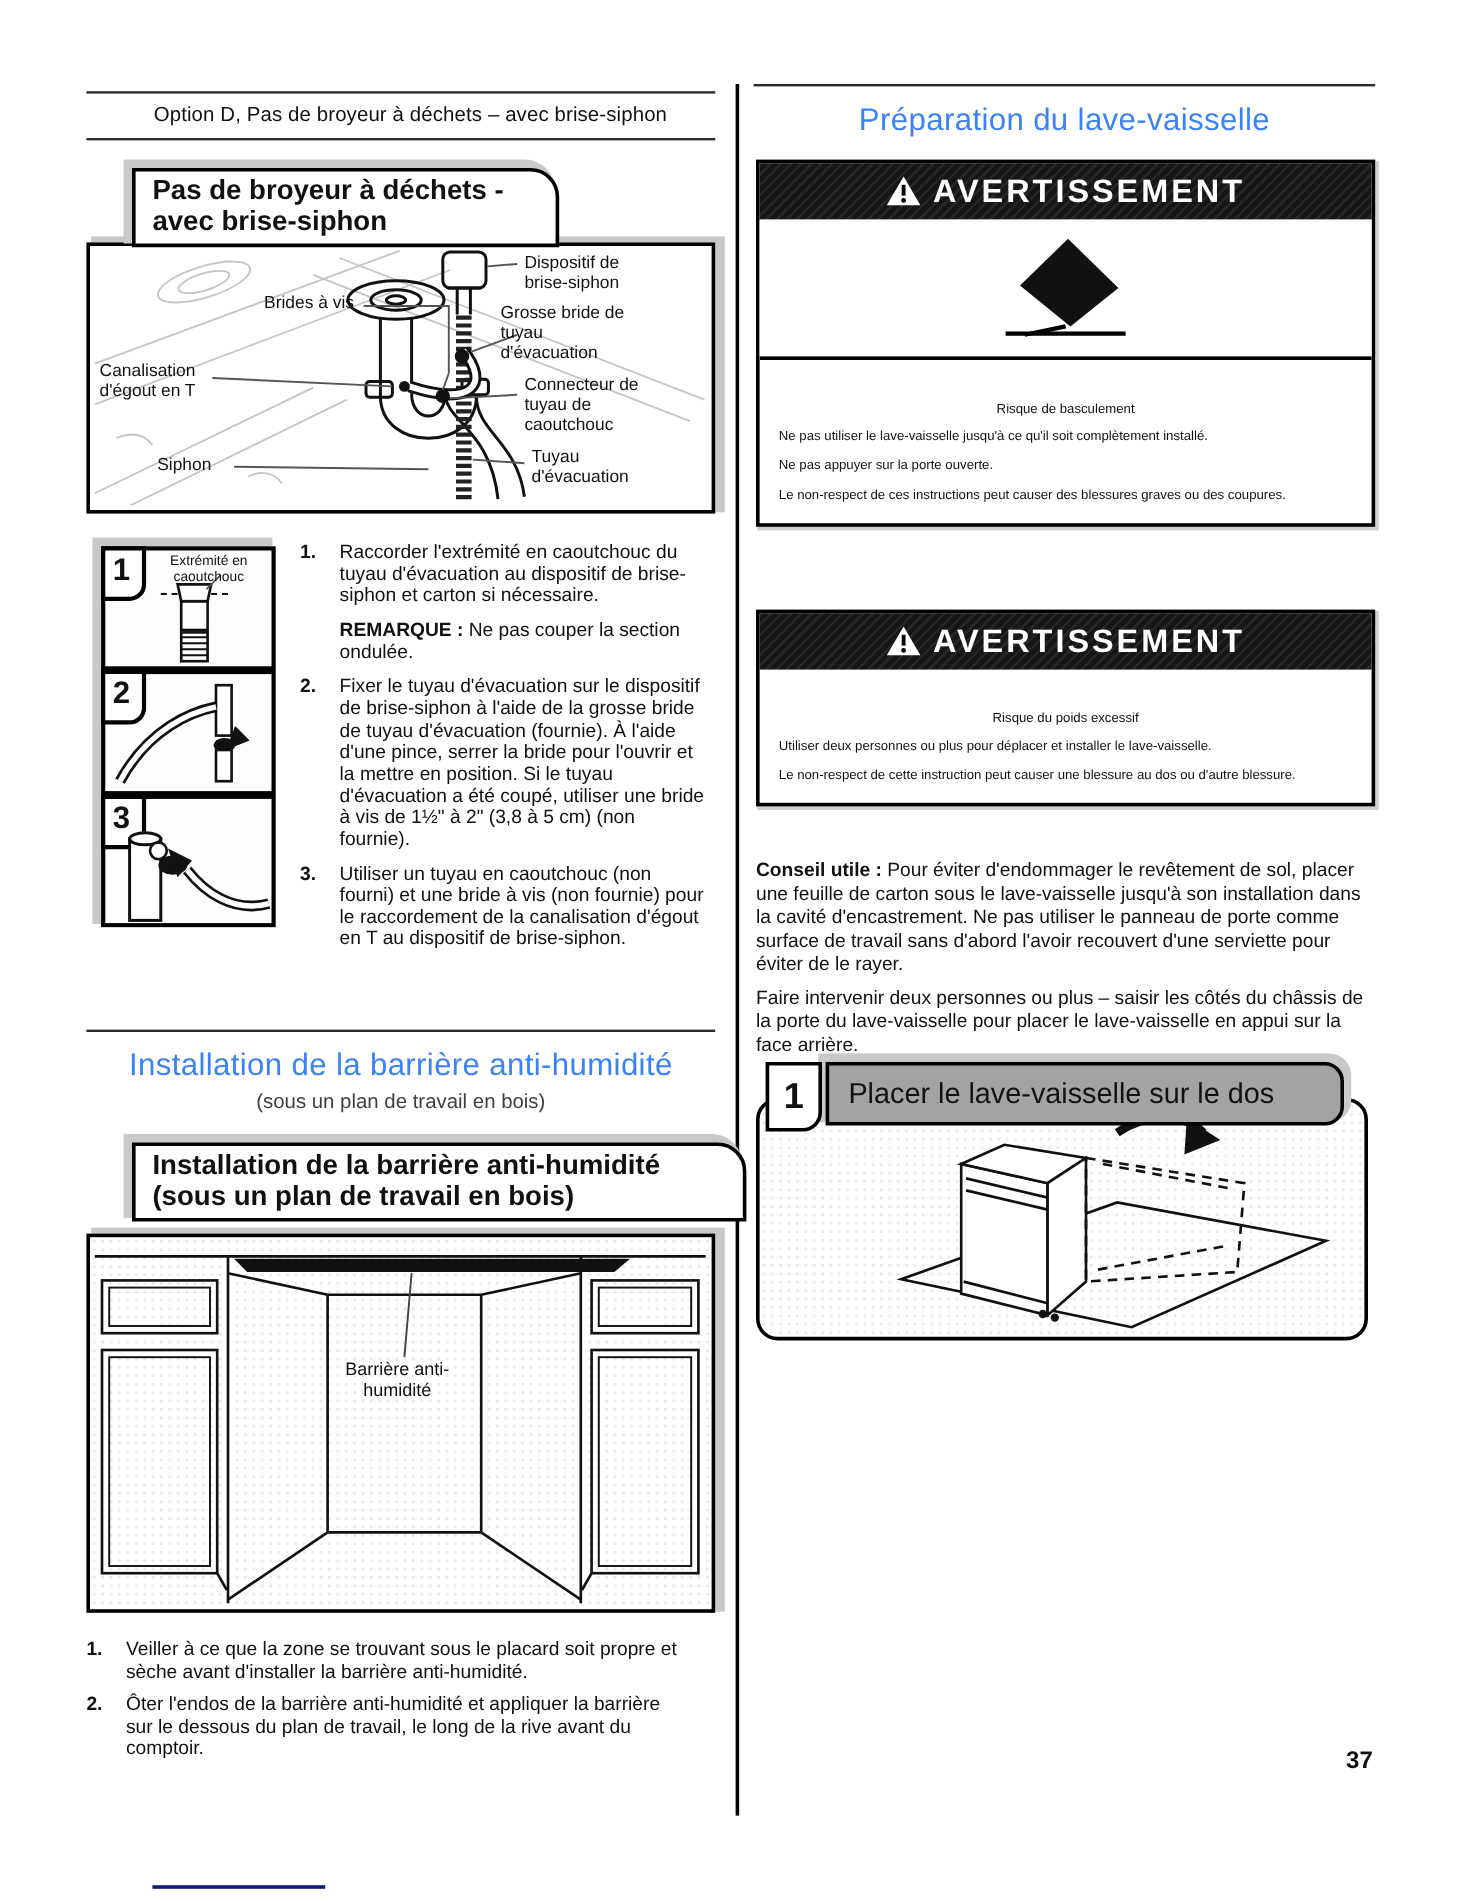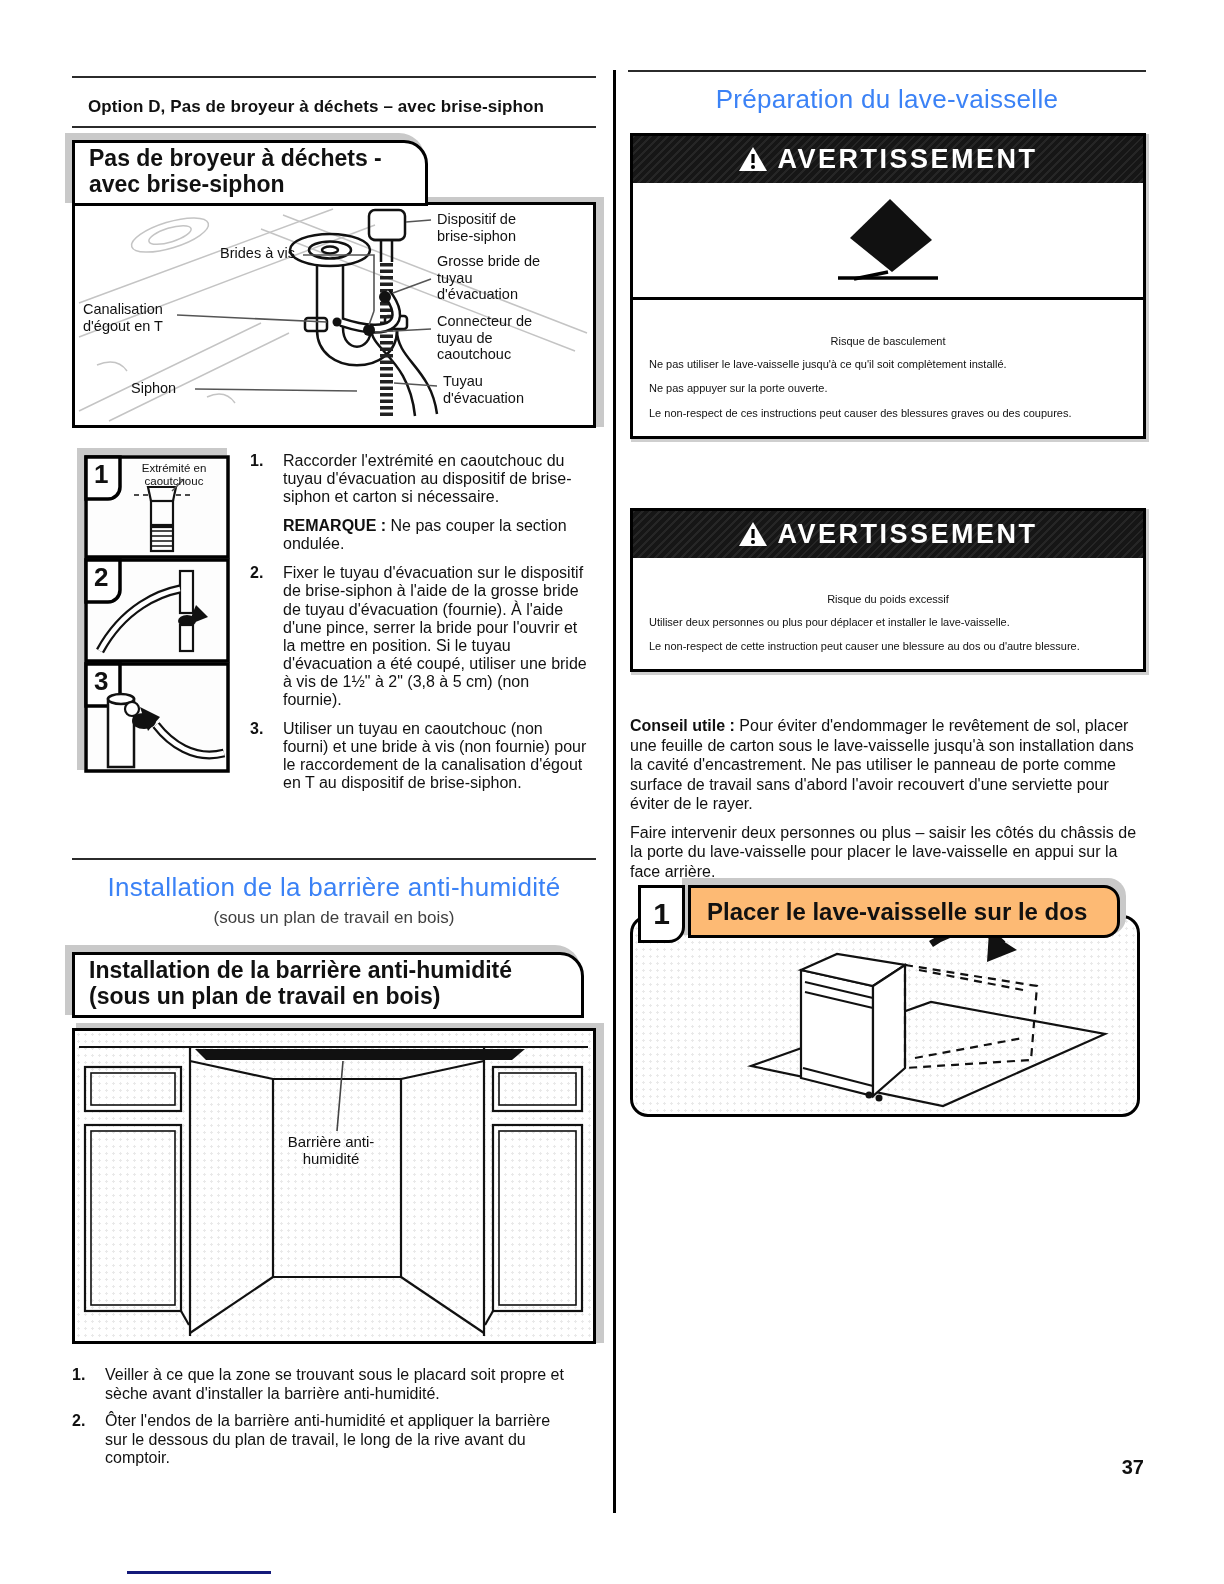--- a/index.html
+++ b/index.html
@@ -4,27 +4,27 @@
 <style>
   html,body{margin:0;padding:0;background:#fff;}
   .page{position:relative;width:1224px;height:1584px;background:#fff;overflow:hidden;
         font-family:"Liberation Sans",sans-serif;color:#111;}
   .rule{position:absolute;background:#2b2b2b;height:2px;}
   .divider{position:absolute;left:613px;top:70px;width:2.5px;height:1443px;background:#000;}
 
   
   .opt-heading{position:absolute;left:72px;top:76px;width:524px;box-sizing:border-box;
     border-top:2px solid #2b2b2b;border-bottom:2px solid #2b2b2b;
-    padding:19px 0 9px 16px;font-size:17px;font-weight:bold;letter-spacing:0.1px;}
+    padding:8px 0 9px 16px;font-size:17px;font-weight:normal;letter-spacing:0.1px;text-align:center;}
 
   
   .figbox{position:absolute;}
   .fig-tab{position:absolute;z-index:3;background:#fff;border:3.5px solid #000;
     border-radius:0 24px 0 0;font-weight:bold;font-size:23px;line-height:1.12;
-    padding:3px 12px 5px 14px;box-sizing:border-box;box-shadow:-5px -5px 0 2px #c9c9c9;}
+    padding:3px 12px 5px 14px;box-sizing:border-box;box-shadow:-5px -5px 0 2px #c9c9c9;margin-left:38px;}
   .fig-body{position:absolute;left:0;right:0;bottom:0;background:#fff;border:3.5px solid #000;
     box-sizing:border-box;box-shadow:6px -3px 0 2px #c9c9c9;}
   .dotbg{background-image:radial-gradient(circle,#e9e9e9 1px,transparent 1.3px);background-size:7px 7px;}
 
   .lbl{position:absolute;font-size:14.5px;line-height:1.14;color:#111;}
   .lbl.r{text-align:right;}
   .lbl.c{text-align:center;}
 
   .badge-num{position:absolute;font-weight:bold;font-size:26px;}
 
@@ -58,22 +58,22 @@
   .warnbody p{margin:0 0 11px 0;}
   .warnbody p:last-child{margin-bottom:0;}
 
   .tipwrap{position:absolute;left:630px;top:716px;width:520px;font-size:16px;line-height:1.22;}
   .tipwrap p{margin:0 0 9px 0;}
 
   
   .fig3{position:absolute;left:630px;top:885px;width:516px;height:232px;}
   .fig3-body{position:absolute;left:0;right:6px;top:30px;bottom:0;border:3.5px solid #000;border-radius:18px;
     box-sizing:border-box;overflow:hidden;}
-  .fig3-tab{position:absolute;left:58px;top:0;width:432px;height:53px;background:#fdba74;border:3.5px solid #000;
-    border-radius:0 16px 16px 0;box-sizing:border-box;z-index:3;font-weight:bold;font-size:24px;
+  .fig3-tab{position:absolute;left:58px;top:0;width:432px;height:53px;background:#a3a3a3;border:3.5px solid #000;
+    border-radius:0 16px 16px 0;box-sizing:border-box;z-index:3;font-weight:normal;font-size:24px;
     display:flex;align-items:center;padding-left:16px;box-shadow:-4px -5px 0 2px #c9c9c9,4px -5px 0 2px #c9c9c9;}
   .fig3-badge{position:absolute;left:8px;top:0;width:47px;height:58px;background:#fff;border:3.5px solid #000;
     border-radius:0 0 16px 0;box-sizing:border-box;z-index:4;display:flex;align-items:center;justify-content:center;
     font-weight:bold;font-size:30px;}
 
   .pageno{position:absolute;right:80px;top:1456px;font-size:20px;font-weight:bold;}
 </style>
 </head>
 <body>
 
@@ -137,21 +137,21 @@
           <line x1="356" y1="15" x2="331" y2="17"></line>
           <line x1="356" y1="74" x2="318" y2="88"></line>
           <line x1="356" y1="124" x2="300" y2="127"></line>
           <line x1="362" y1="181" x2="319" y2="178"></line>
           <line x1="102" y1="110" x2="252" y2="117"></line>
           <line x1="120" y1="184" x2="282" y2="186"></line>
         </g>
       </svg>
       <div class="lbl r" style="left:108px;top:40px;width:112px;">Brides à vis</div>
       <div class="lbl" style="left:362px;top:6px;width:110px;">Dispositif de brise-siphon</div>
-      <div class="lbl" style="left:362px;top:48px;width:104px;">Grosse bride de tuyau d'évacuation</div>
+      <div class="lbl" style="left:342px;top:48px;width:104px;">Grosse bride de tuyau d'évacuation</div>
       <div class="lbl" style="left:362px;top:108px;width:122px;">Connecteur de tuyau de caoutchouc</div>
       <div class="lbl" style="left:368px;top:168px;width:104px;">Tuyau d'évacuation</div>
       <div class="lbl" style="left:8px;top:96px;width:100px;">Canalisation d'égout en T</div>
       <div class="lbl" style="left:56px;top:175px;width:62px;">Siphon</div>
     </div>
   </div>
 
   <div class="figbox" style="left:84px;top:455px;width:146px;height:318px;box-shadow:-5px -5px 0 2px #c9c9c9;">
     <svg width="146" height="318" viewBox="0 0 146 318" style="display:block;">
       <g fill="#fdfdfd" stroke="#000" stroke-width="3.5">

